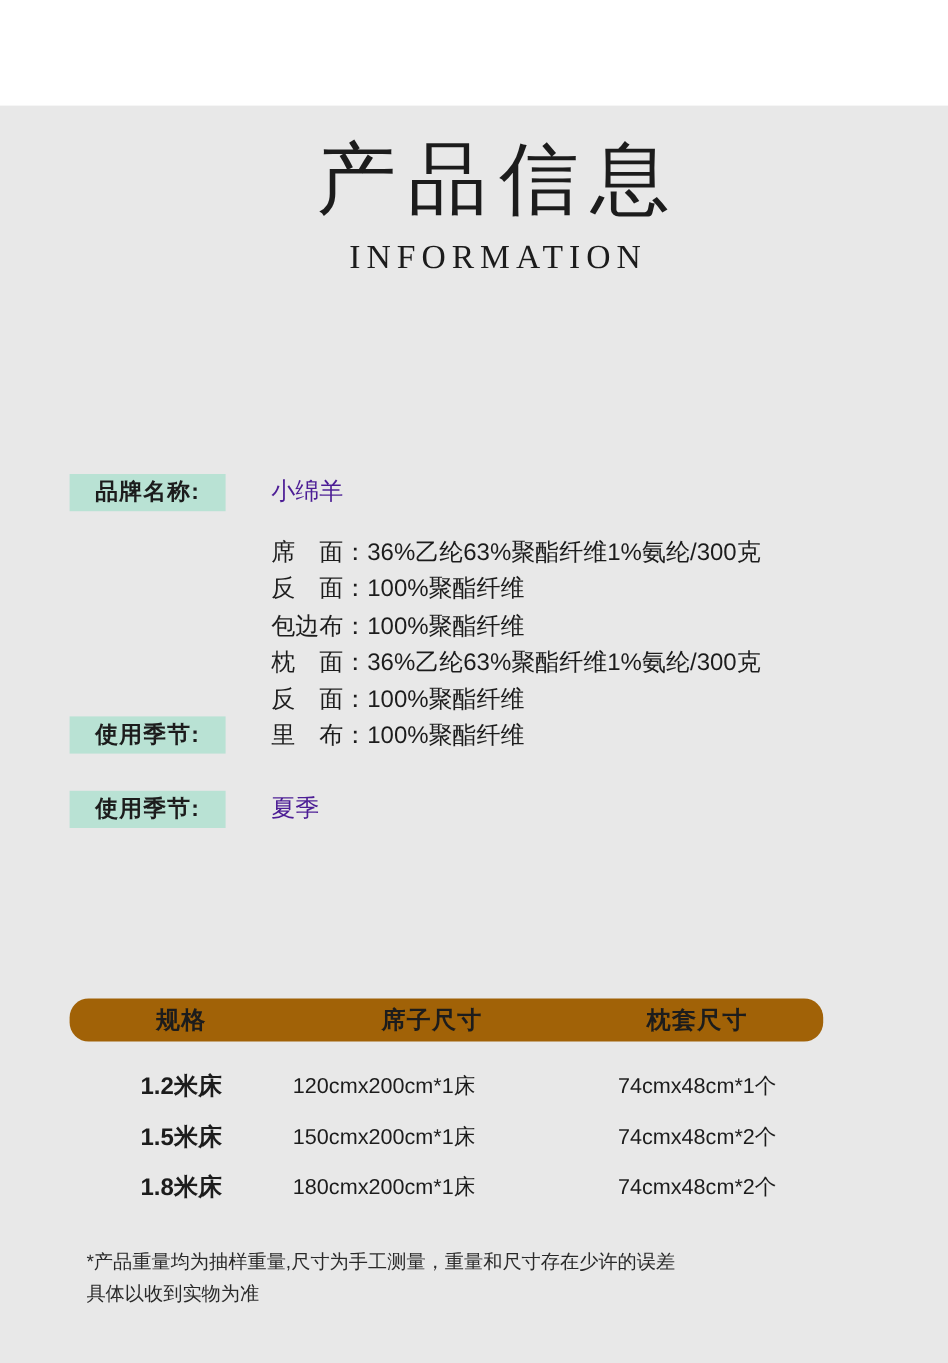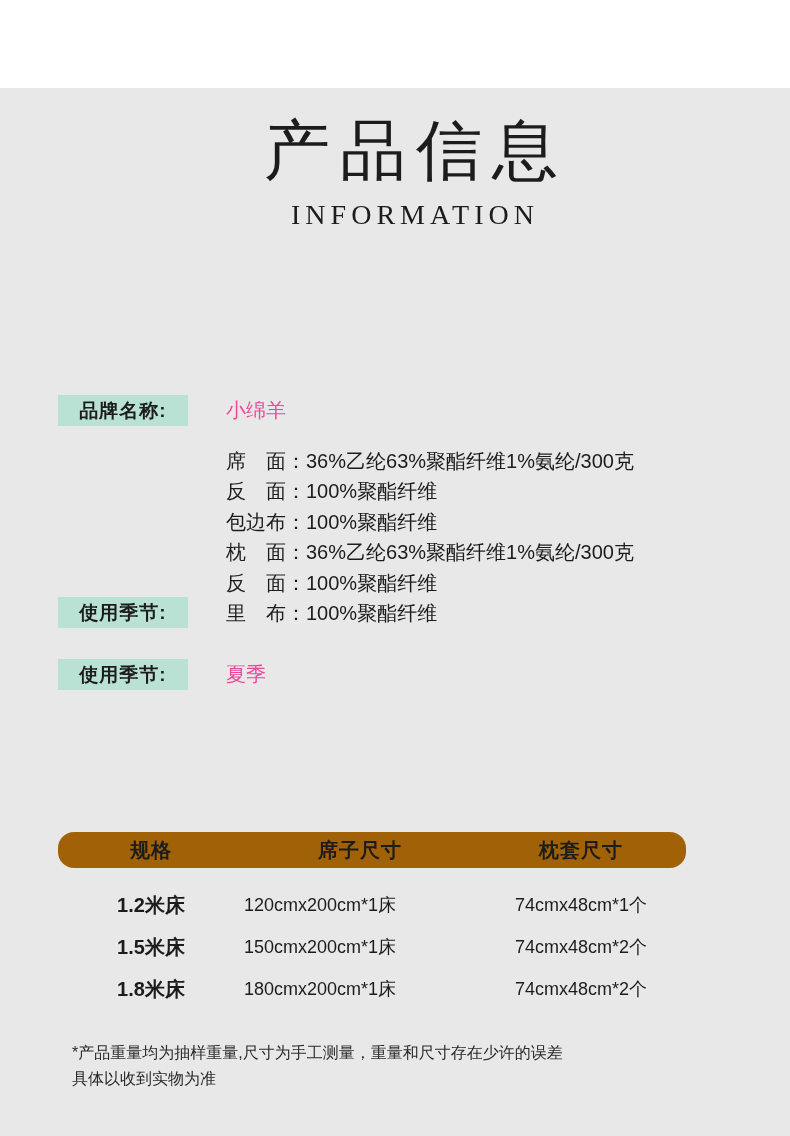--- a/index.html
+++ b/index.html
@@ -87,21 +87,21 @@
     line-height: 1.2;
     height: 20px;
     box-sizing: content-box;
     min-width: 110px;
     text-align: center;
   }
   .info-value {
     flex: 1 1 auto;
     padding-left: 22px;
     font-size: 20px;
-    color: #ec4899;
+    color: #4c1d95;
     line-height: 1.55;
     padding-top: 3px;
   }
   .fabric-lines {
     flex: 1 1 auto;
     padding-left: 22px;
     padding-top: 2px;
   }
   .fabric-line {
     font-size: 20px;

